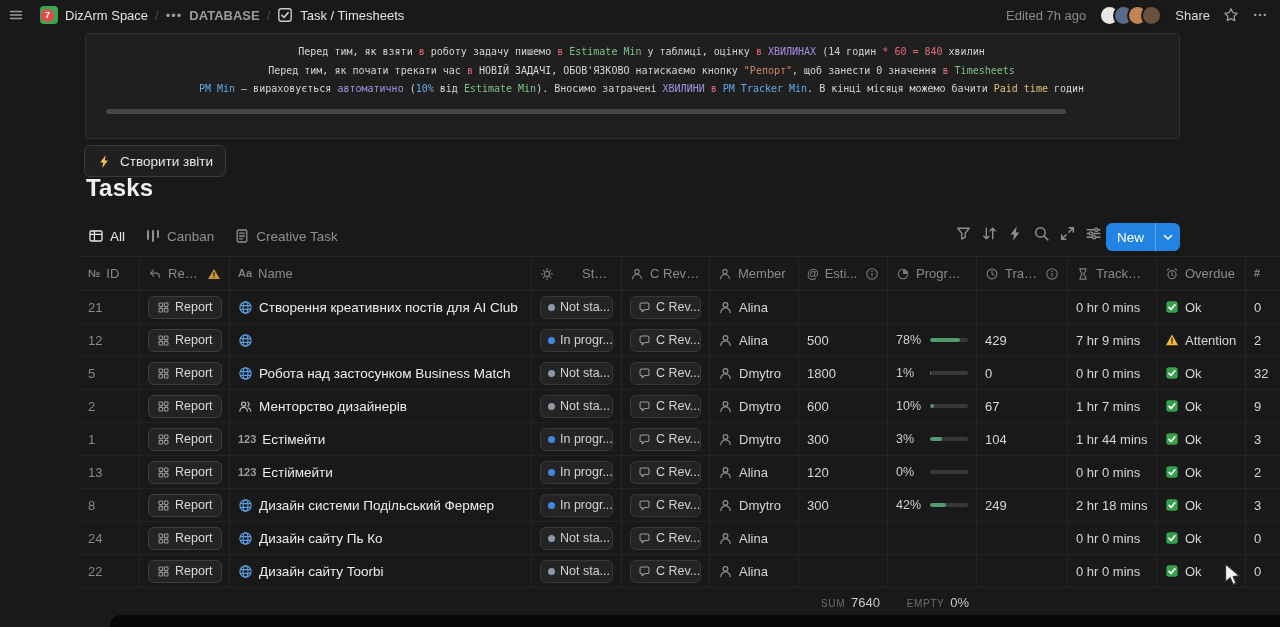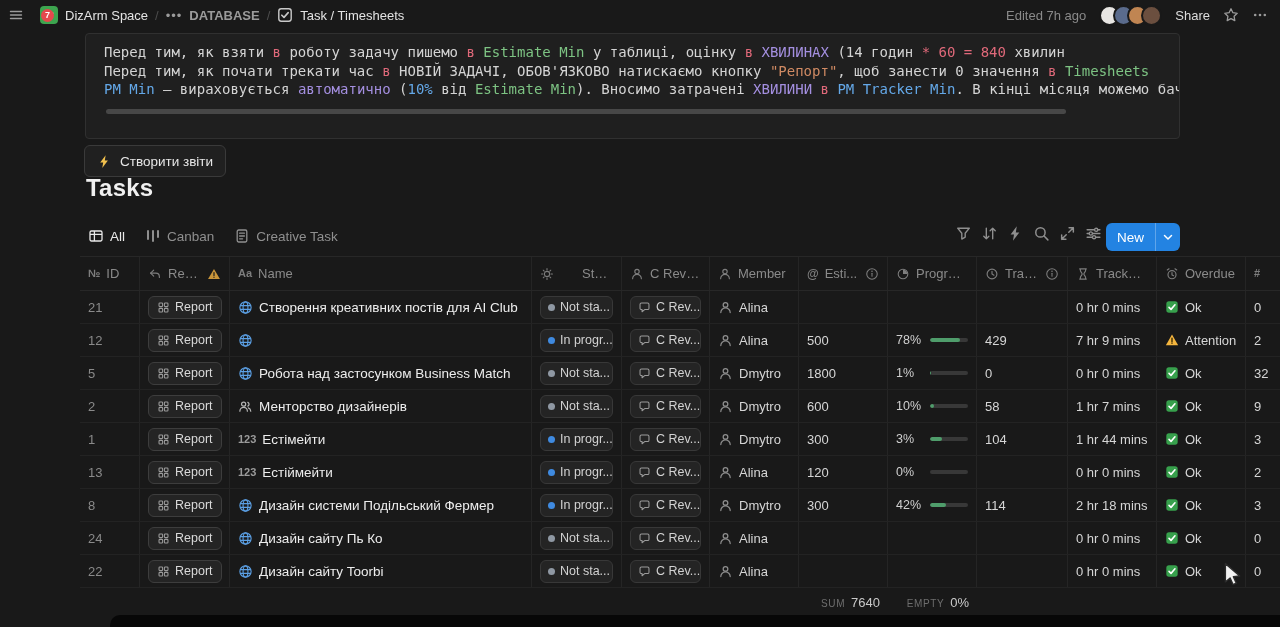--- a/index.html
+++ b/index.html
@@ -33,21 +33,21 @@
   .avatars { display:flex; align-items:center; }
   .avatar { width:21px; height:21px; border-radius:50%; border:2px solid #191919; margin-left:-7px; }
   .avatar:first-child { margin-left:0; }
   .share { color:#dcdcdc; cursor:pointer; }
 
   
   .codeblock { position:absolute; left:85px; top:33px; width:1095px; height:106px;
     background:#1f1f1f; border:1px solid #303030; border-radius:4px; overflow:hidden; }
   .code-lines { padding:9px 0 0 18px;
     font-family:"DejaVu Sans Mono","Liberation Mono",monospace;
-    font-size:14px; line-height:18.5px; white-space:pre; }
+    font-size:10px; line-height:18.5px; white-space:pre;text-align:center; }
   .hscroll { position:absolute; left:20px; top:75px; width:960px; height:5px;
     border-radius:3px; background:#474747; cursor:pointer; }
 
   
   .create-btn { position:absolute; left:84px; top:145px; height:32px;
     display:inline-flex; align-items:center; gap:8px; padding:0 12px;
     background:#202020; border:1px solid #3a3a3a; border-radius:6px;
     color:#e6e6e6; font-size:13.5px; font-family:inherit; cursor:pointer; }
   .bolt-yellow { color:#f2c14e; }
   .bolt-yellow svg { width:15px; height:15px; }
@@ -660,21 +660,21 @@
         <div class="t-cell num-cell" style="width:89px">
           <span>600</span>
         </div>
         <div class="t-cell" style="width:89px">
           <span class="pct">10%</span>
           <span class="bar">
             <span class="bar-fill" style="width:10%"></span>
           </span>
         </div>
         <div class="t-cell num-cell cell-tracked" style="width:91px">
-          <span>58</span>
+          <span>67</span>
         </div>
         <div class="t-cell" style="width:89px">
           <span>1 hr 7 mins</span>
         </div>
         <div class="t-cell overdue-cell" style="width:89px">
           <span class="icn">
             <svg viewBox="0 0 16 16">
               <rect x="1.5" y="1.5" width="13" height="13" rx="3" fill="#37a04c"></rect>
               <path d="M4.6 8.4l2.3 2.3 4.5-5.2" fill="none" stroke="#fff" stroke-width="1.8" stroke-linecap="round" stroke-linejoin="round"></path>
             </svg>
@@ -886,21 +886,21 @@
         <div class="t-cell num-cell" style="width:89px">
           <span>300</span>
         </div>
         <div class="t-cell" style="width:89px">
           <span class="pct">42%</span>
           <span class="bar">
             <span class="bar-fill" style="width:42%"></span>
           </span>
         </div>
         <div class="t-cell num-cell cell-tracked" style="width:91px">
-          <span>114</span>
+          <span>249</span>
         </div>
         <div class="t-cell" style="width:89px">
           <span>2 hr 18 mins</span>
         </div>
         <div class="t-cell overdue-cell" style="width:89px">
           <span class="icn">
             <svg viewBox="0 0 16 16">
               <rect x="1.5" y="1.5" width="13" height="13" rx="3" fill="#37a04c"></rect>
               <path d="M4.6 8.4l2.3 2.3 4.5-5.2" fill="none" stroke="#fff" stroke-width="1.8" stroke-linecap="round" stroke-linejoin="round"></path>
             </svg>

